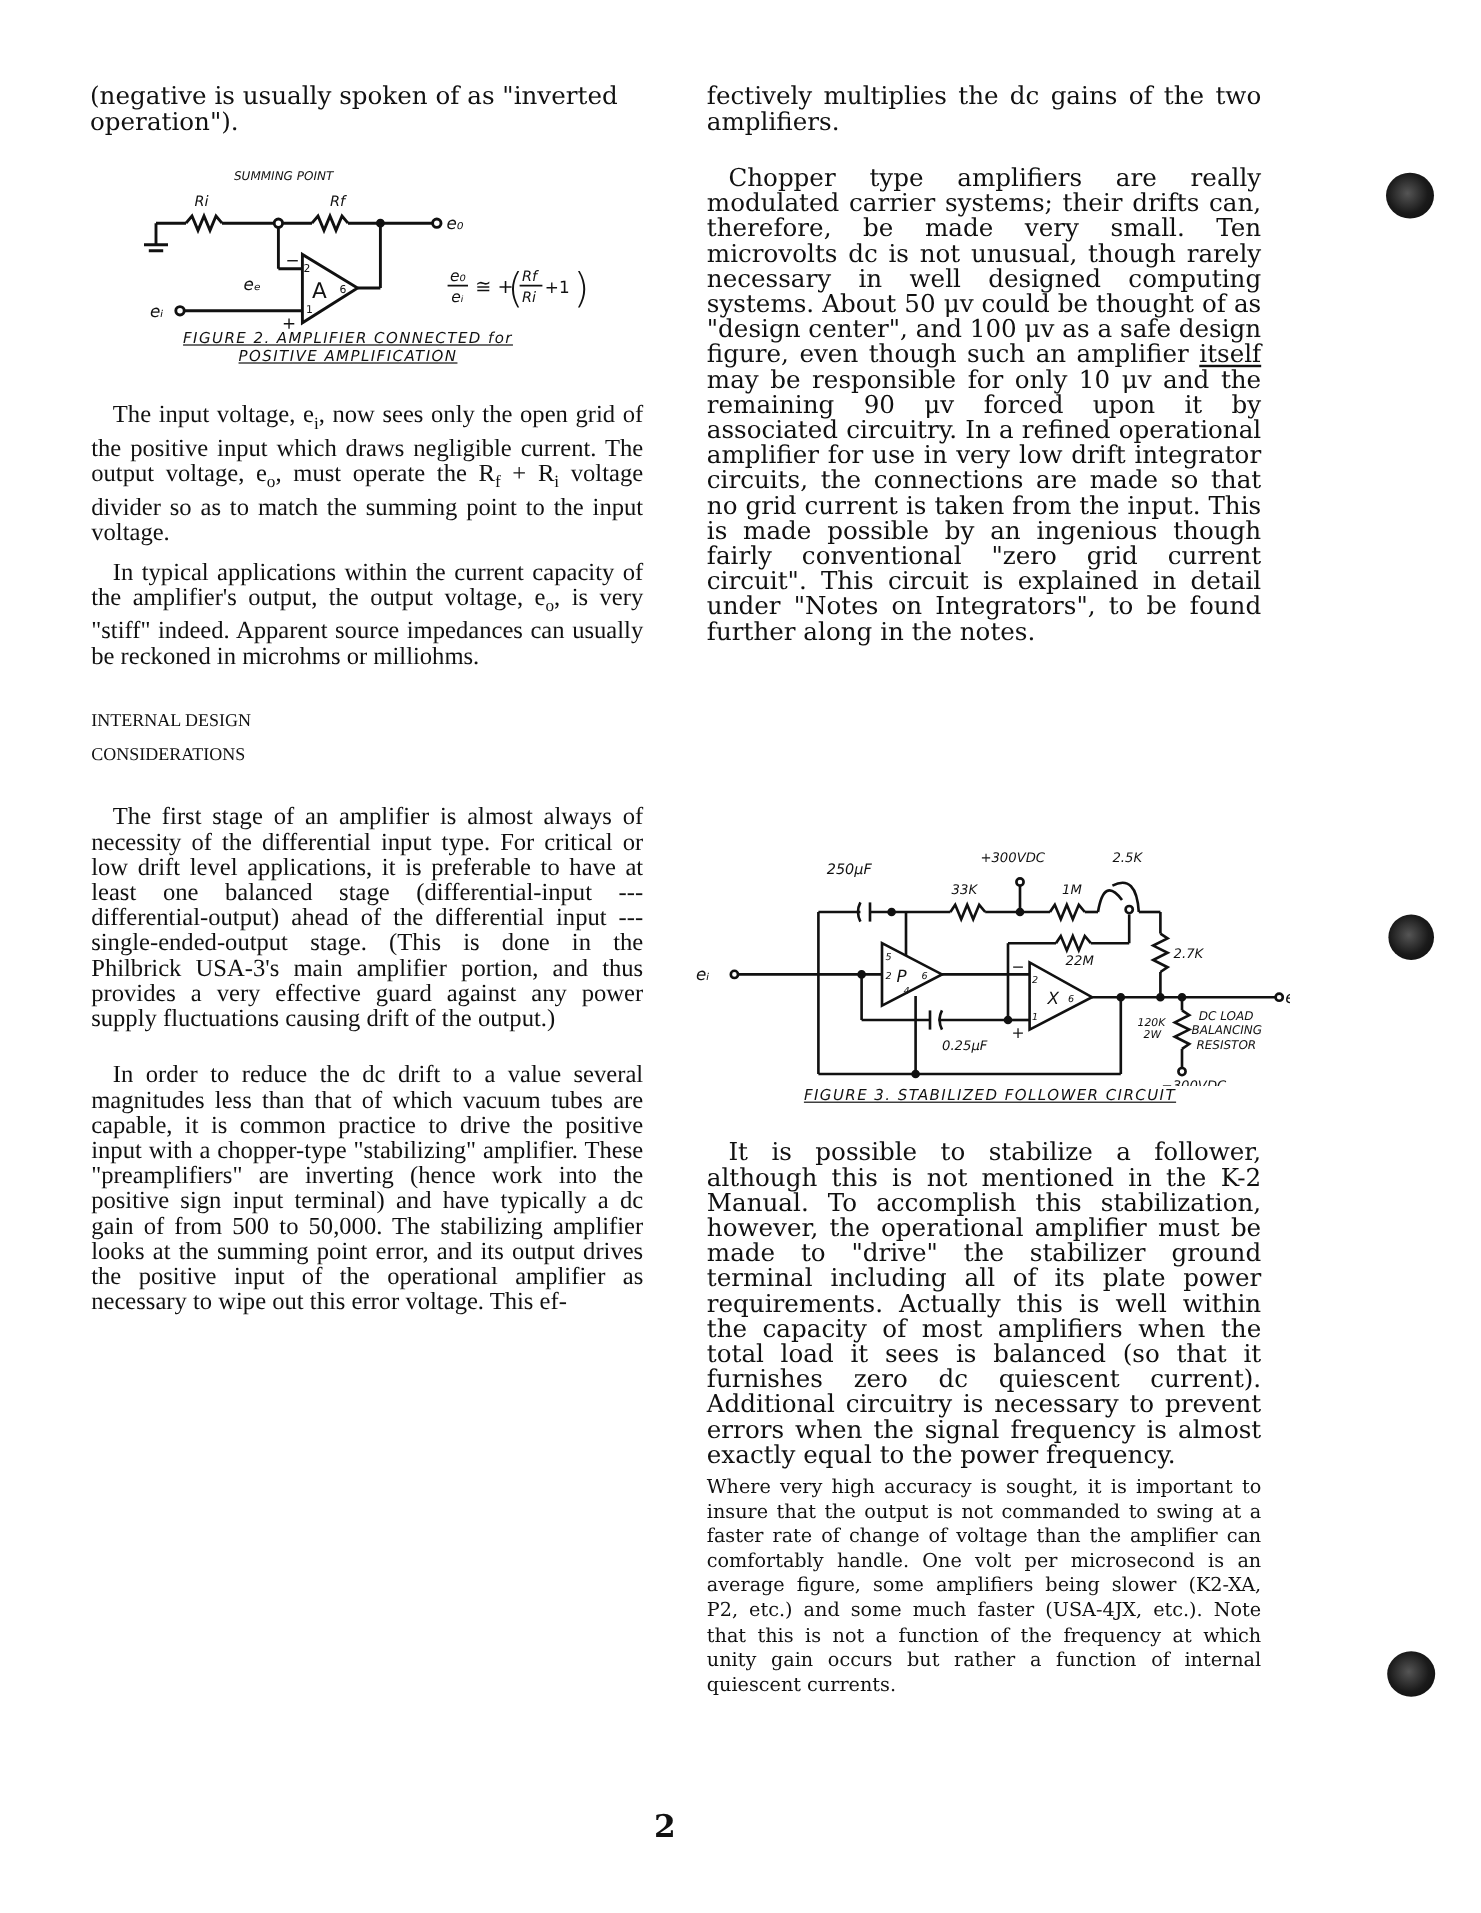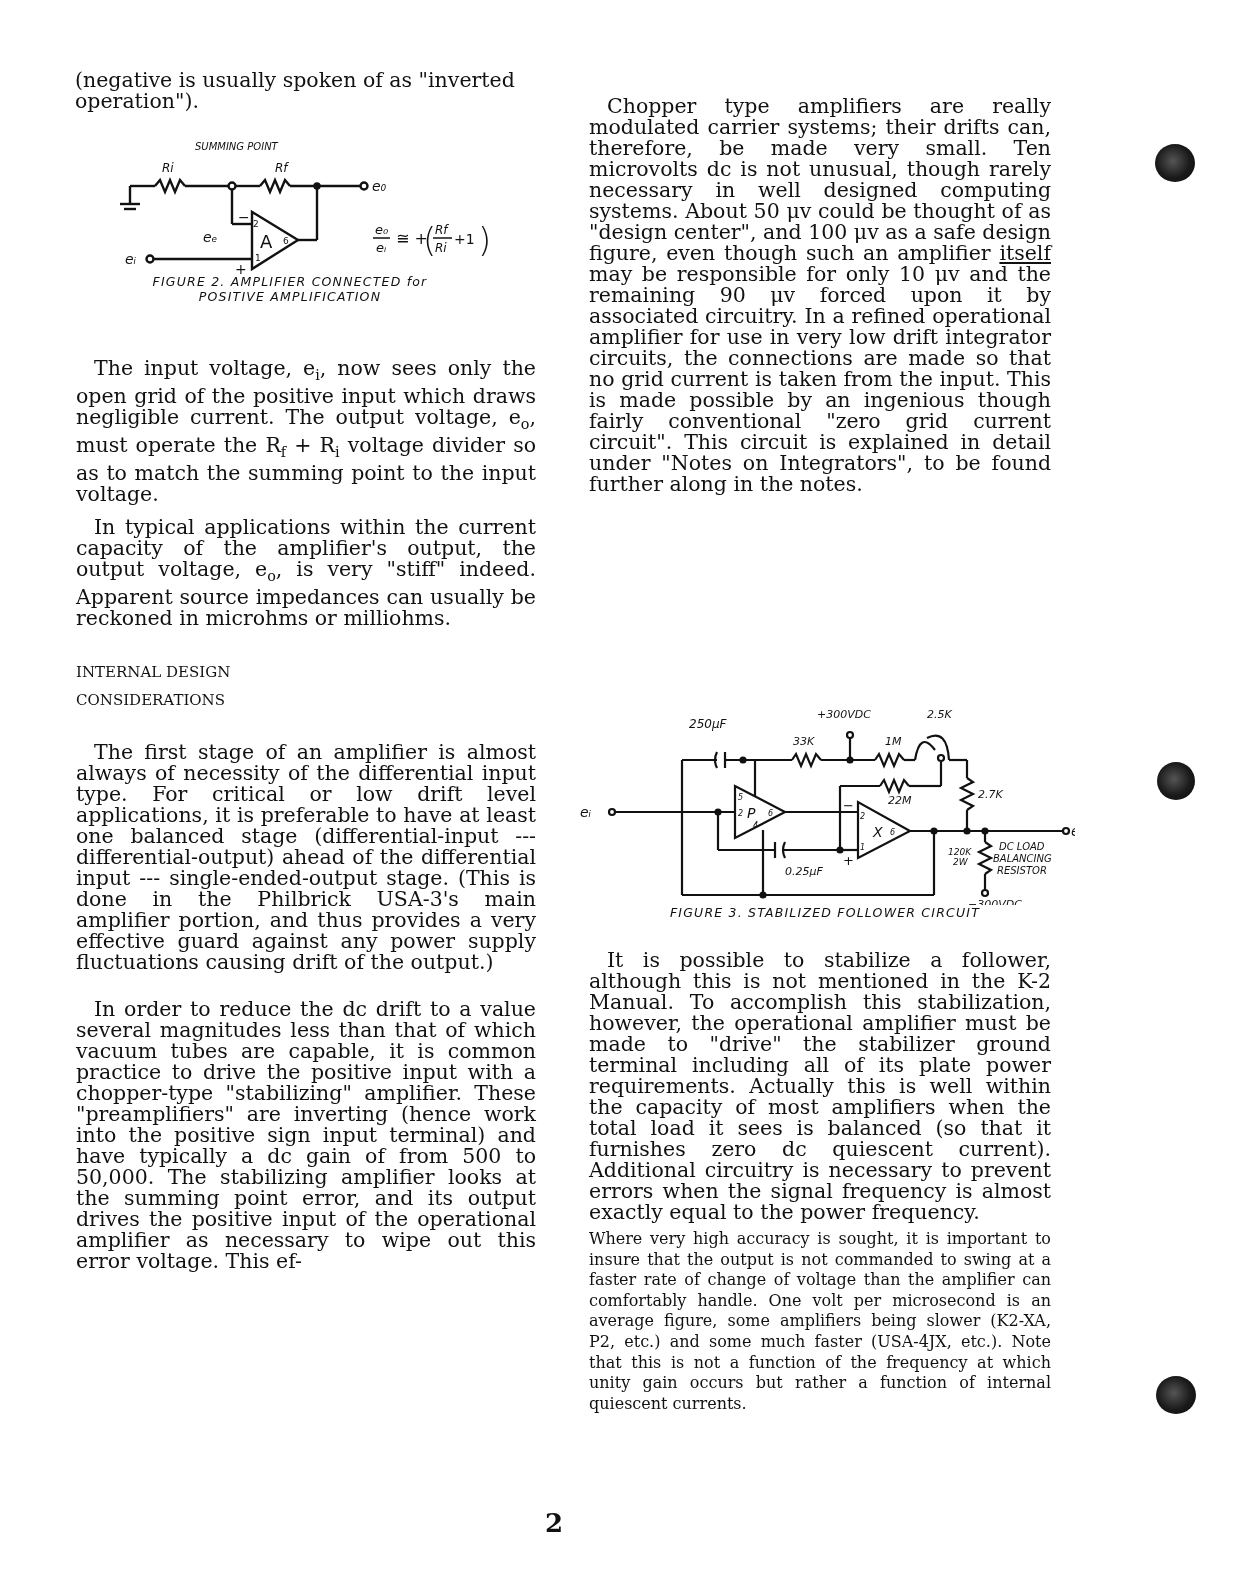--- a/index.html
+++ b/index.html
@@ -3,21 +3,21 @@
 <meta charset="utf-8">
 <style>
   html, body { margin: 0; padding: 0; background: #ffffff; }
   body { width: 1234px; height: 1594px; position: relative; overflow: hidden;
          font-family: "DejaVu Serif", "Liberation Serif", serif; color: #111; }
   .col { position: absolute; }
   .p { font-size: 20.5px; line-height: 21px; text-align: justify; margin: 0; }
   .p .ind { display: inline-block; width: 18px; }
   .small { font-size: 16px; line-height: 20.6px; text-align: justify; margin: 0; }
   .caption { font-family: "DejaVu Sans", "Liberation Sans", sans-serif; font-style: italic;
-             font-size: 12.5px; letter-spacing: 1.2px; text-align: center; color: #111; }
+             font-size: 12.5px; letter-spacing: 1.2px; text-align: center; color: #111; text-decoration: underline; }
   .heading { font-size: 15px; line-height: 27.3px; margin: 0; }
   .hole { position: absolute; border-radius: 50%; background: radial-gradient(circle at 45% 45%, #555 0%, #1a1a1a 55%, #0a0a0a 100%); }
   .fig-label { font-family: "DejaVu Sans", "Liberation Sans", sans-serif; font-style: italic; fill: #111; }
   .underline { text-decoration: underline; }
   sub { font-size: 0.7em; }
   .pageno { position: absolute; left: 545px; top: 1508px; font-size: 26px; font-weight: bold; }
 </style>
 </head>
 <body>
 
@@ -86,36 +86,37 @@
       <text x="354" y="110" font-size="14" font-style="normal">+1</text>
       <text x="378" y="118" font-size="34" font-style="normal" font-weight="100">)</text>
     </g>
   </svg>
   <div class="caption" style="margin-top:-4px; width:380px;">
     <div>FIGURE 2. AMPLIFIER CONNECTED for</div>
     <div>POSITIVE AMPLIFICATION</div>
   </div>
 </div>
 
-<div class="col" style="left:76px; top:358px; width:460px;">
+<div class="col" style="left:76px; top:336px; width:460px;font-family:Liberation Serif, serif;">
   <p class="p"><span class="ind"></span><span>The input voltage, e</span><sub>i</sub><span>, now sees only the open grid of the positive input which draws negligible current. The output voltage, e</span><sub>o</sub><span>, must operate the R</span><sub>f</sub><span> + R</span><sub>i</sub><span> voltage divider so as to match the summing point to the input voltage.</span></p>
 
   <p class="p" style="margin-top:12px;"><span class="ind"></span><span>In typical applications within the current capacity of the amplifier's output, the output voltage, e</span><sub>o</sub><span>, is very "stiff" indeed. Apparent source impedances can usually be reckoned in microhms or milliohms.</span></p>
 
   <div style="margin-top:30px;">
     <p class="heading">INTERNAL DESIGN</p>
     <p class="heading">CONSIDERATIONS</p>
   </div>
 
   <p class="p" style="margin-top:28px;"><span class="ind"></span><span>The first stage of an amplifier is almost always of necessity of the differential input type. For critical or low drift level applications, it is preferable to have at least one balanced stage (differential-input --- differential-output) ahead of the differential input --- single-ended-output stage. (This is done in the Philbrick USA-3's main amplifier portion, and thus provides a very effective guard against any power supply fluctuations causing drift of the output.)</span></p>
 
   <p class="p" style="margin-top:26px;"><span class="ind"></span><span>In order to reduce the dc drift to a value several magnitudes less than that of which vacuum tubes are capable, it is common practice to drive the positive input with a chopper-type "stabilizing" amplifier. These "preamplifiers" are inverting (hence work into the positive sign input terminal) and have typically a dc gain of from 500 to 50,000. The stabilizing amplifier looks at the summing point error, and its output drives the positive input of the operational amplifier as necessary to wipe out this error voltage. This ef-</span></p>
 </div>
 
 <div class="col" style="left:589px; top:70px; width:462px;">
+  <p class="p">fectively multiplies the dc gains of the two amplifiers.</p>
 
   <p class="p" style="margin-top:26px;"><span class="ind"></span><span>Chopper type amplifiers are really modulated carrier systems; their drifts can, therefore, be made very small. Ten microvolts dc is not unusual, though rarely necessary in well designed computing systems. About 50 μv could be thought of as "design center", and 100 μv as a safe design figure, even though such an amplifier</span> <span class="underline">itself</span><span> may be responsible for only 10 μv and the remaining 90 μv forced upon it by associated circuitry. In a refined operational amplifier for use in very low drift integrator circuits, the connections are made so that no grid current is taken from the input. This is made possible by an ingenious though fairly conventional "zero grid current circuit". This circuit is explained in detail under "Notes on Integrators", to be found further along in the notes.</span></p>
 </div>
 
 <div class="col" style="left:575px; top:700px; width:500px; height:230px;">
   <svg width="500" height="205" viewBox="0 0 500 205">
     <g stroke="#111" stroke-width="2.2" fill="none">
 
       <line x1="107" y1="60" x2="107" y2="195"></line>
       <line x1="107" y1="60" x2="142" y2="60"></line>

